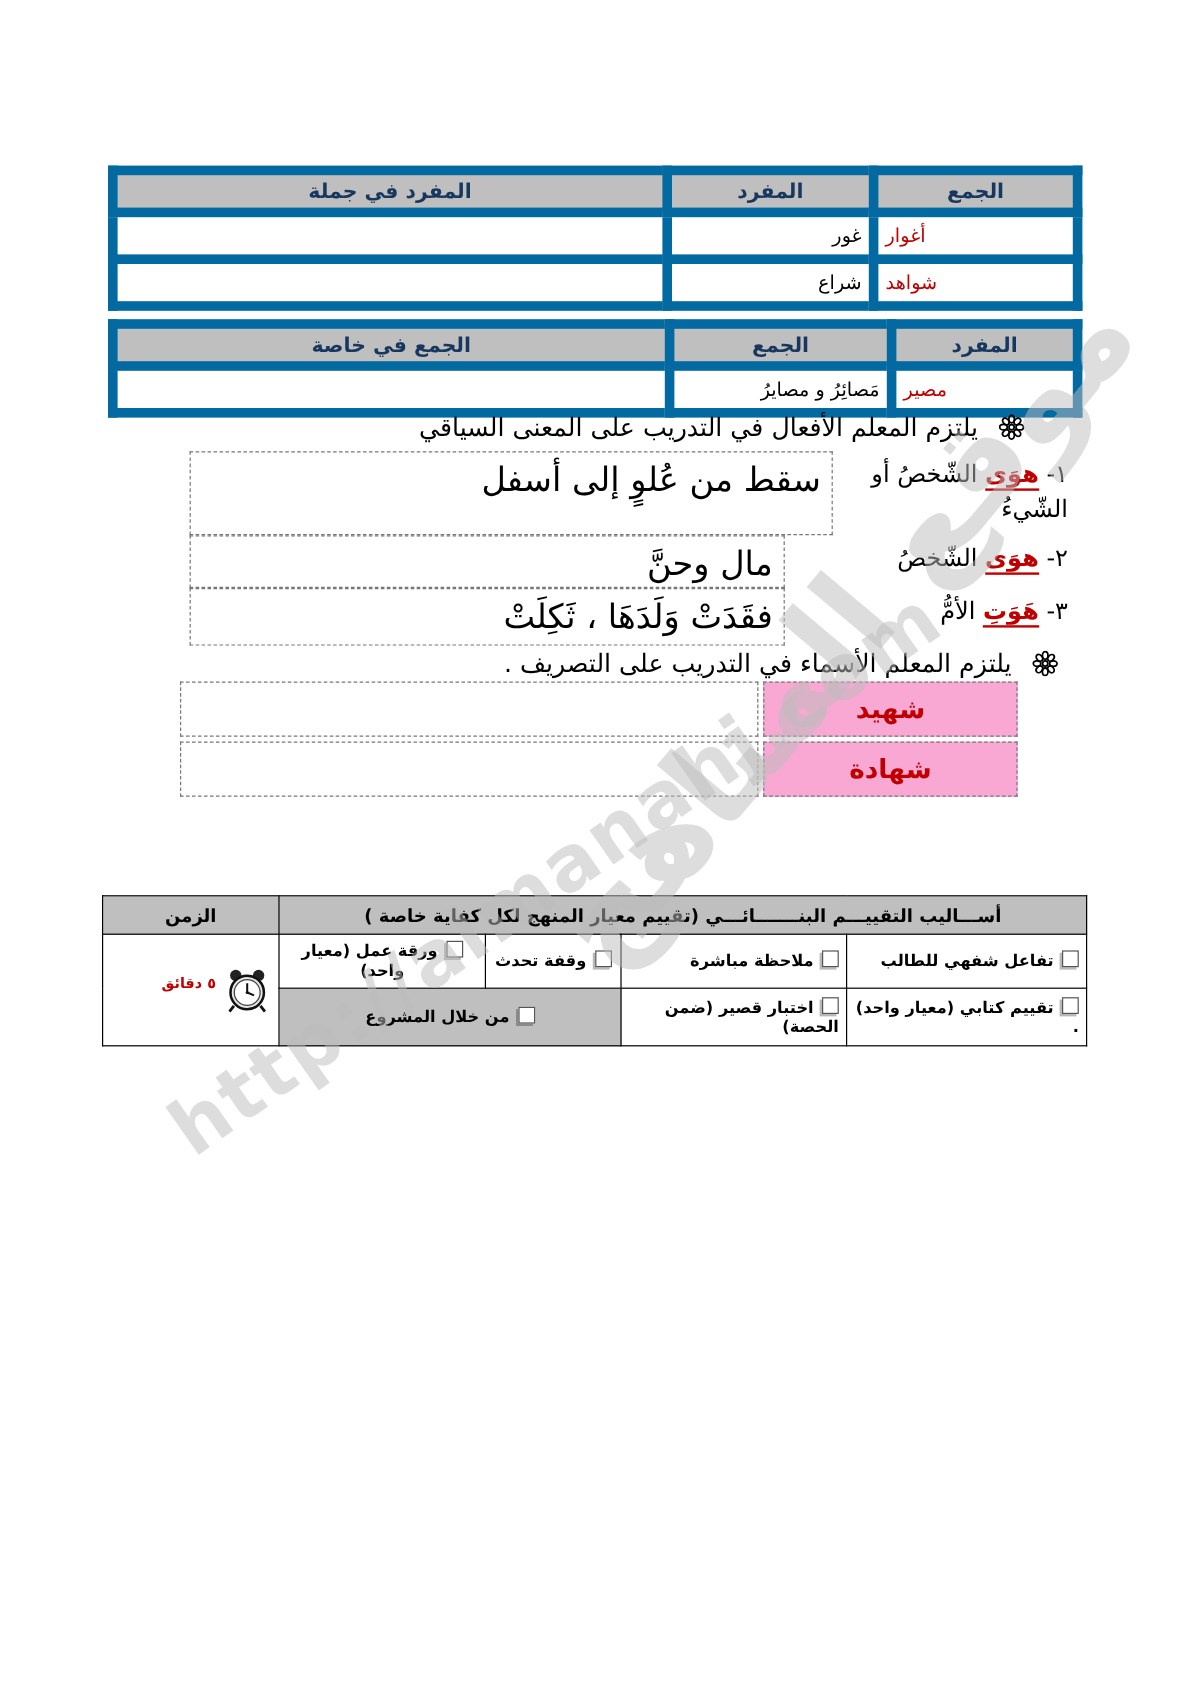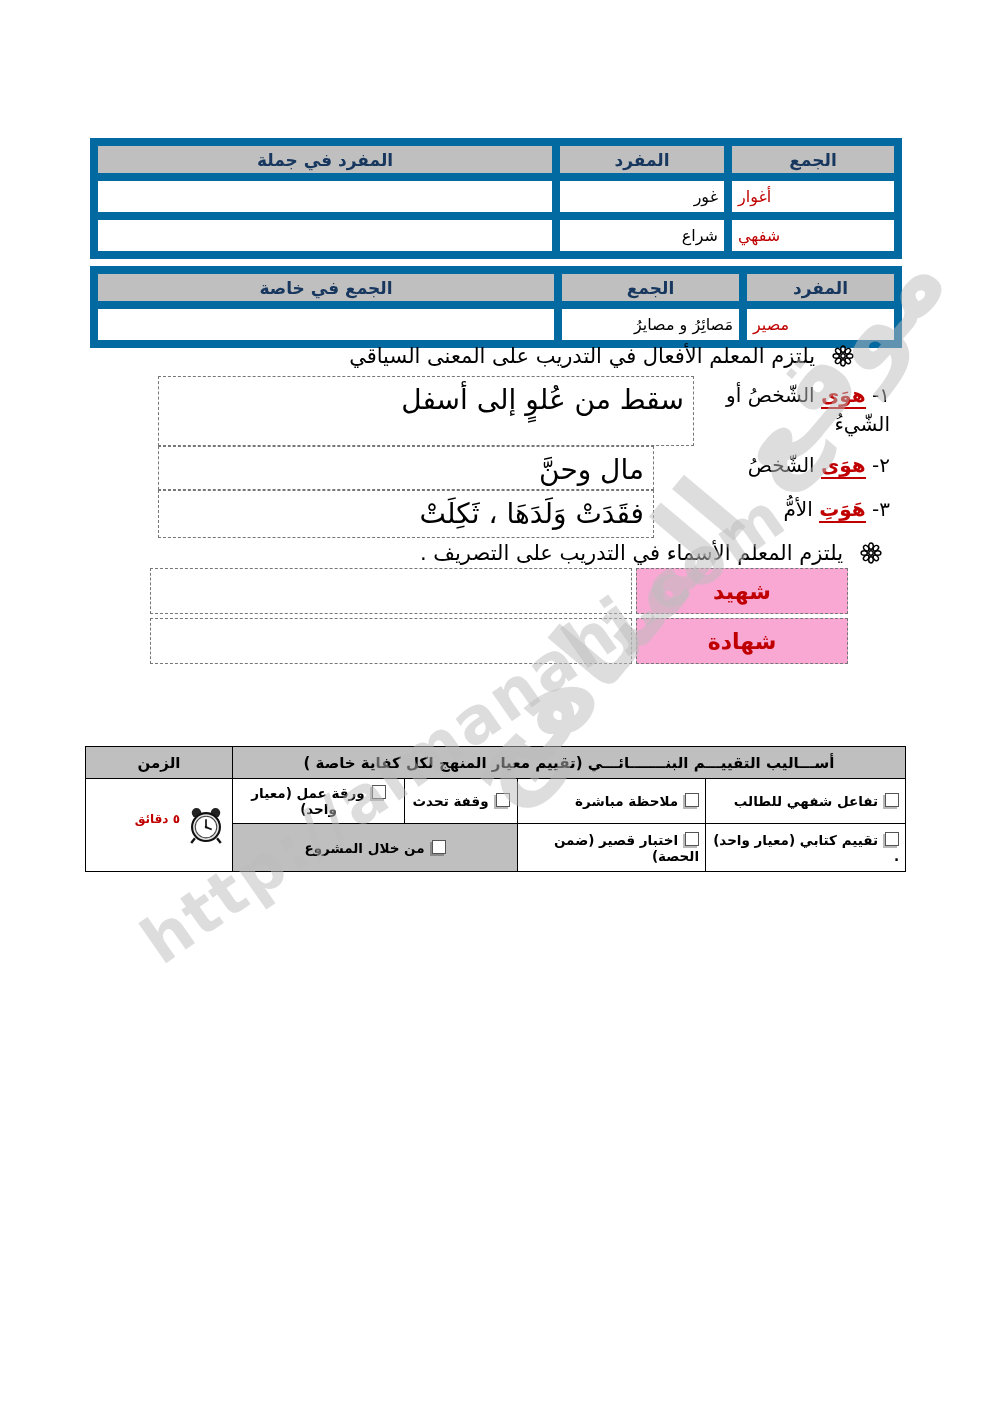--- a/index.html
+++ b/index.html
@@ -95,21 +95,21 @@
       <th>الجمع</th>
       <th>المفرد</th>
       <th>المفرد في جملة</th>
     </tr>
     <tr>
       <td class="redcell">أغوار</td>
       <td class="valcell">غور</td>
       <td class="blankcell"></td>
     </tr>
     <tr>
-      <td class="redcell">شفهي</td>
+      <td class="redcell">شواهد</td>
       <td class="valcell">شراع</td>
       <td class="blankcell"></td>
     </tr>
   </tbody>
     </table>
 
   <table class="wtab t2" dir="rtl">
     <colgroup>
         <col style="width:155px">
         <col style="width:185px">

